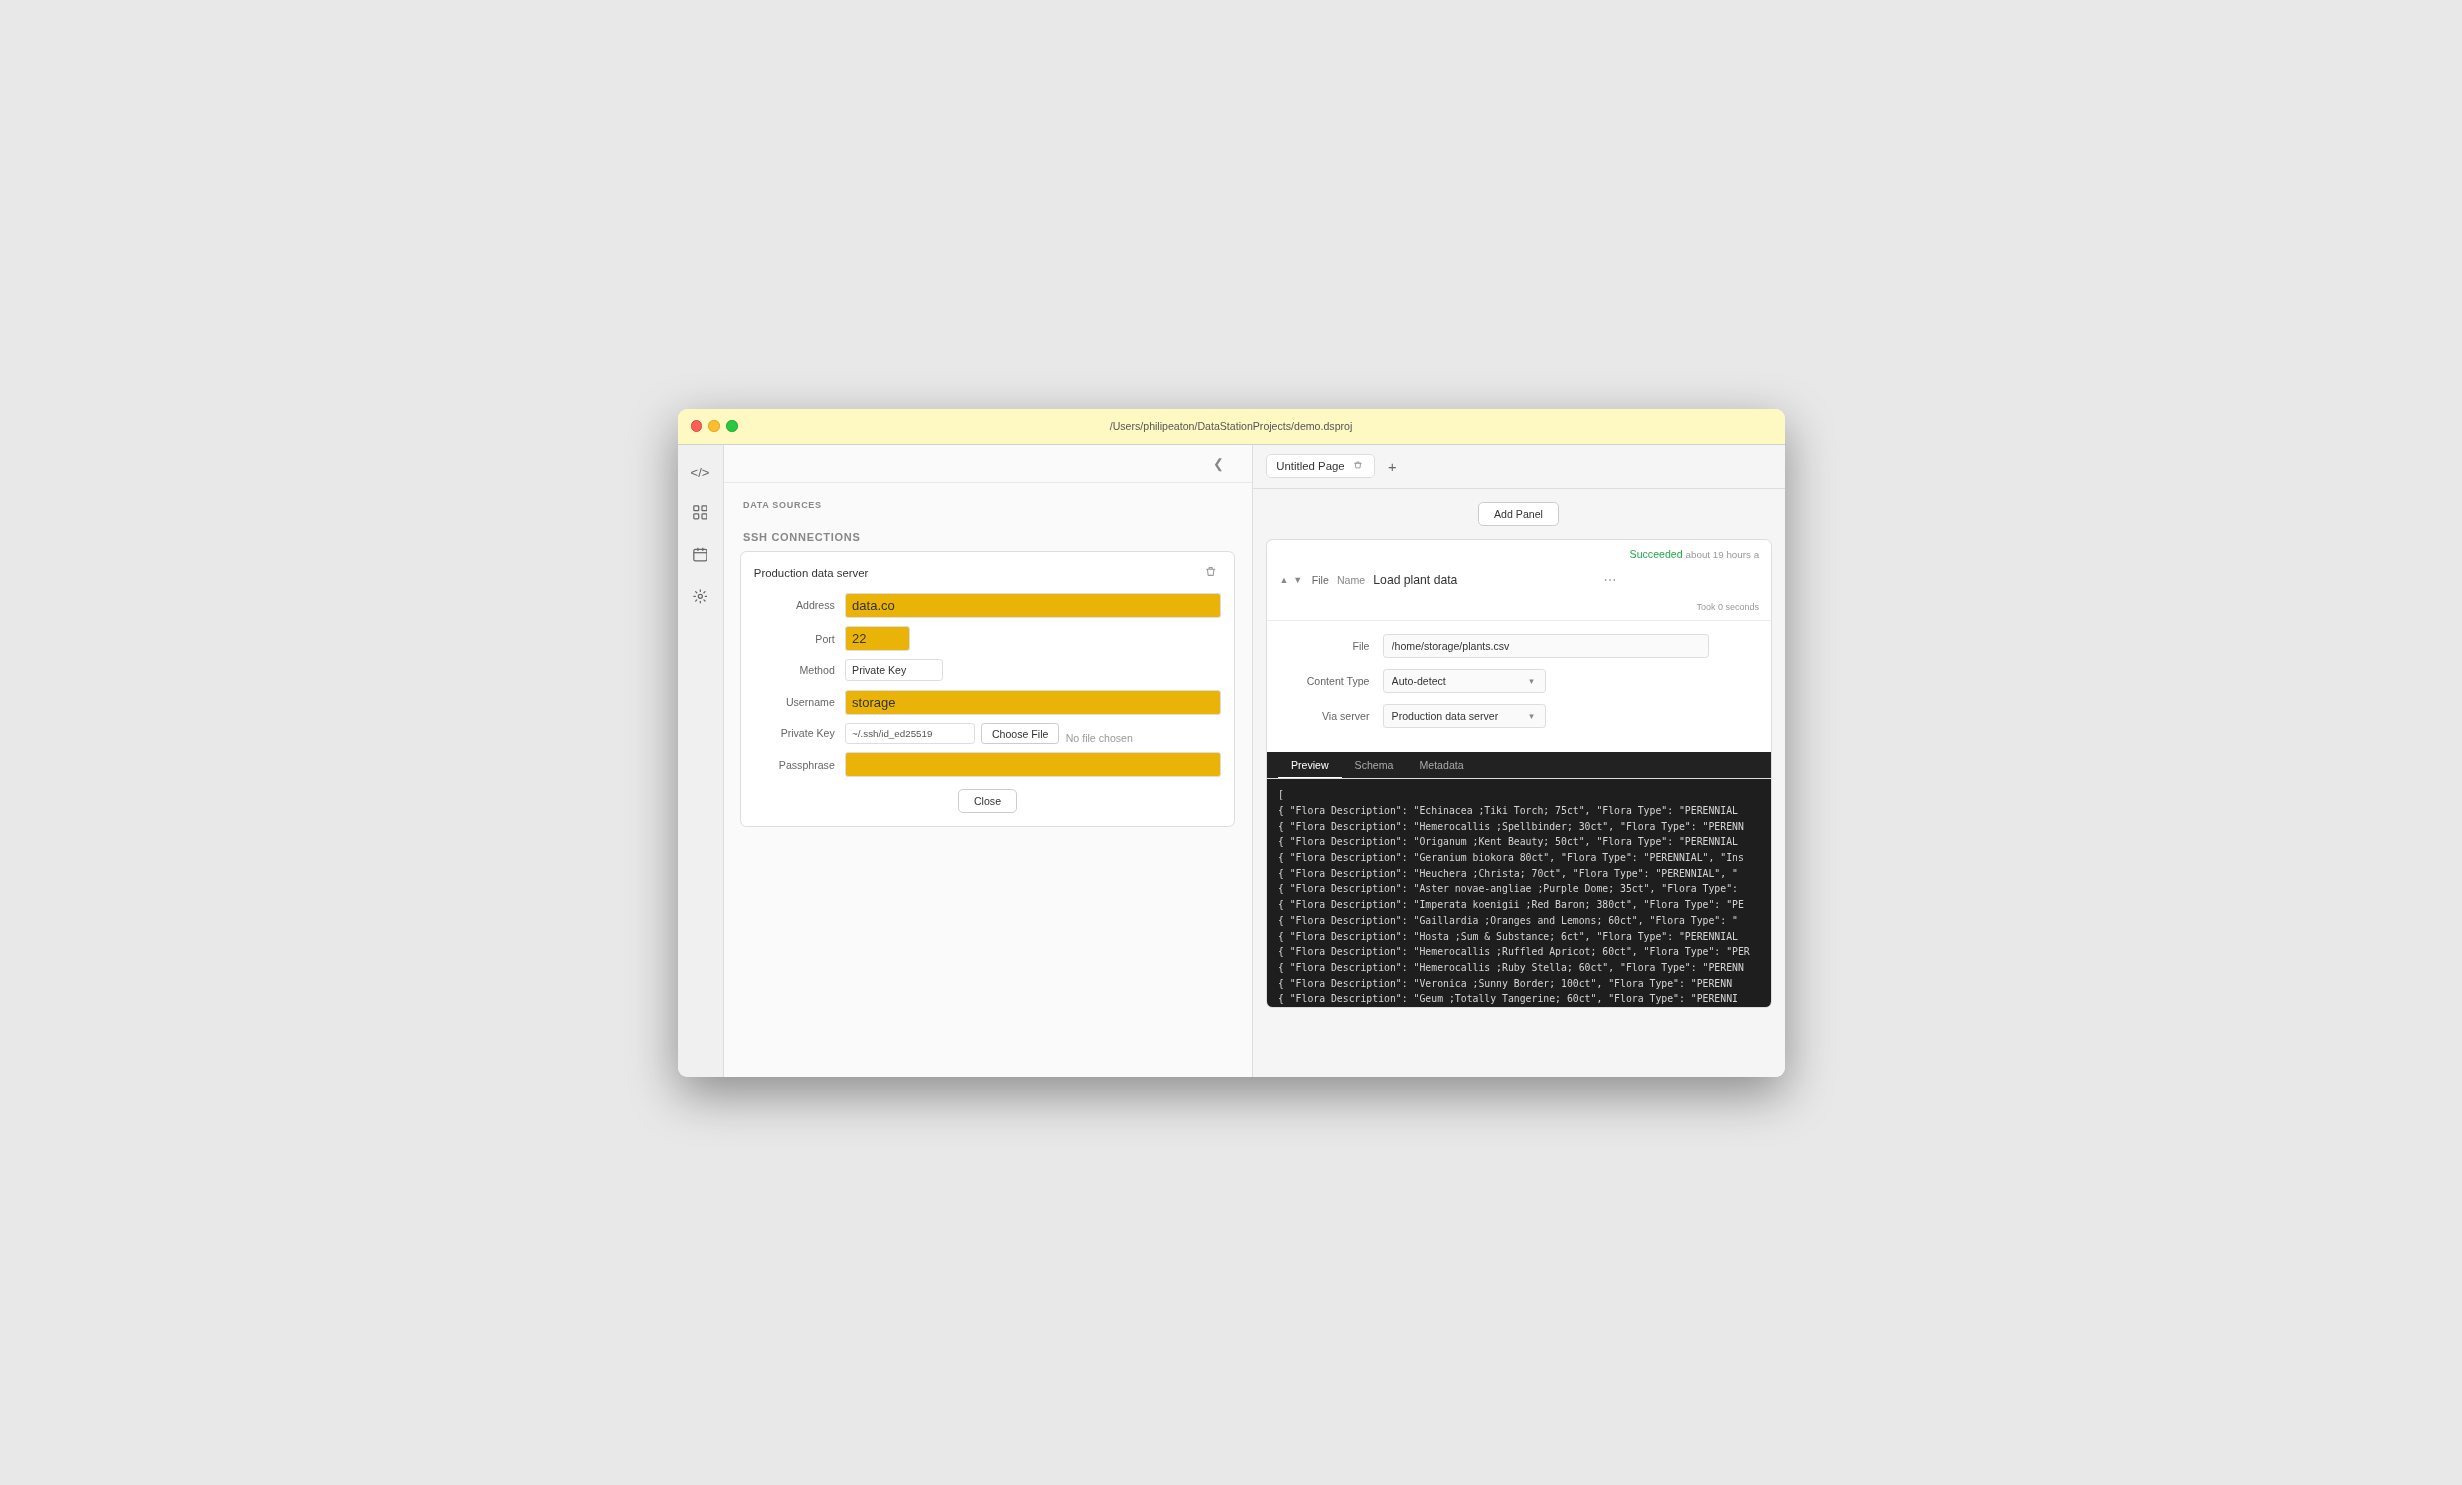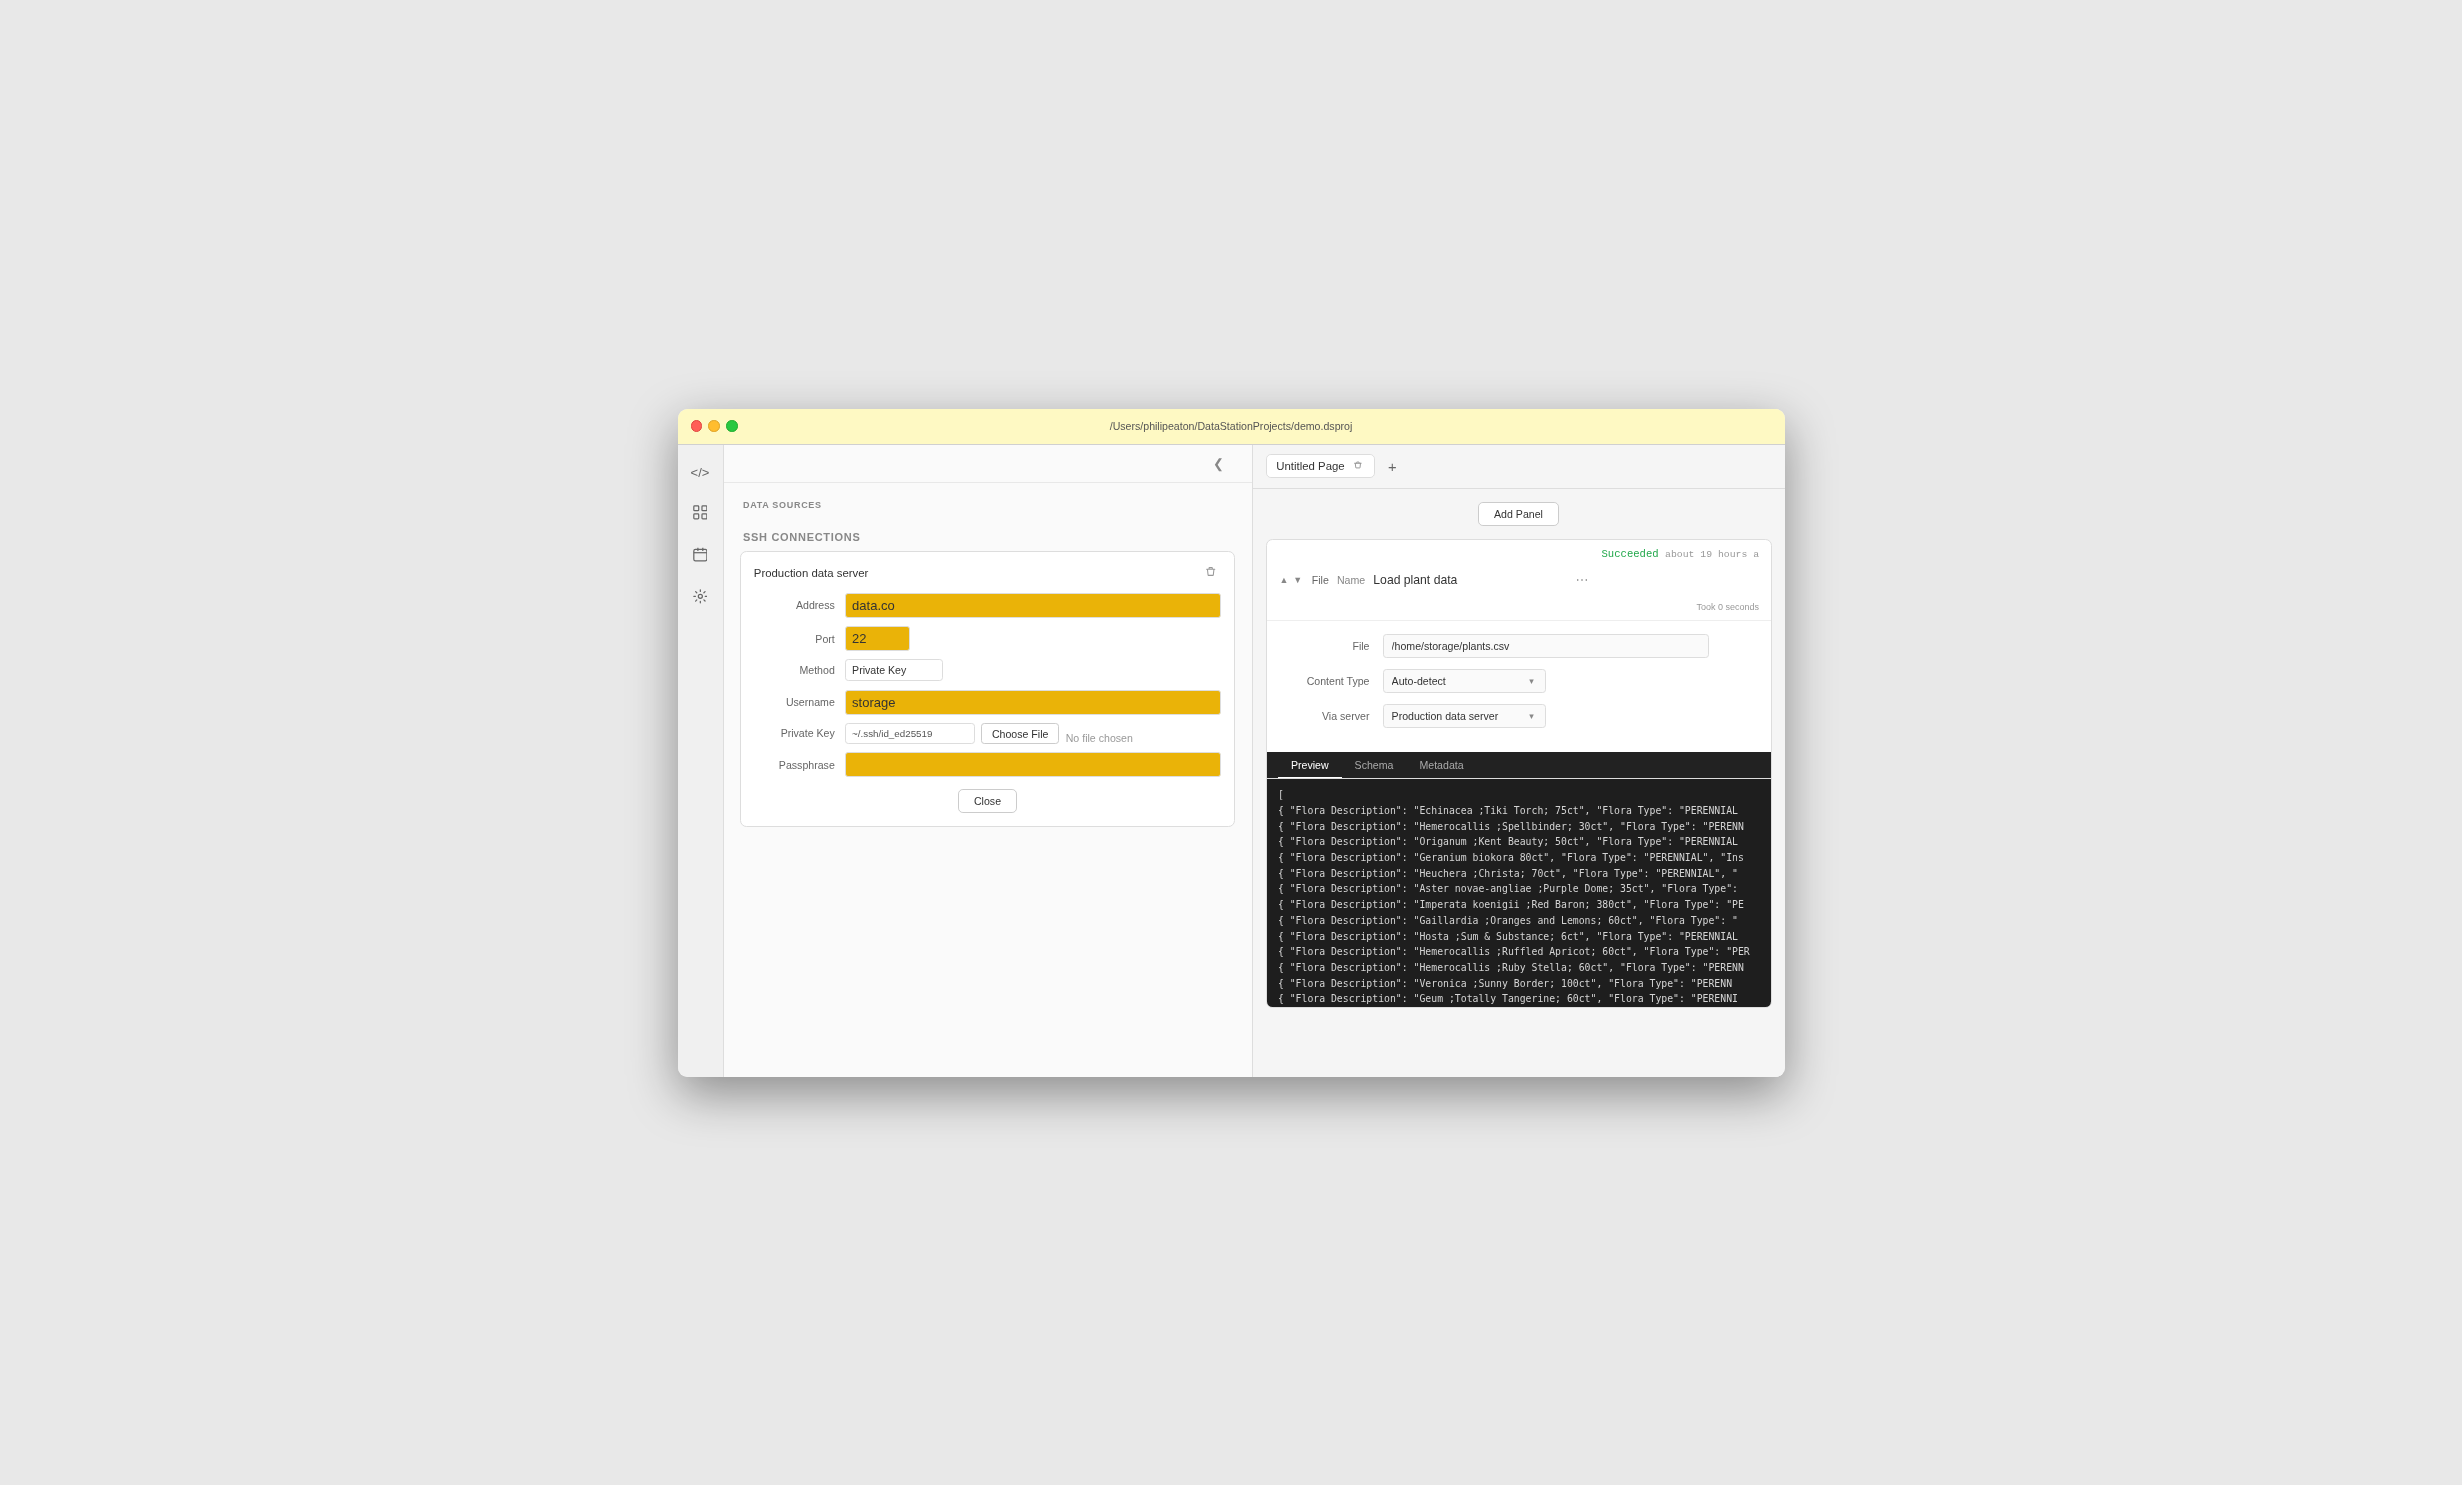--- a/index.html
+++ b/index.html
@@ -342,21 +342,20 @@
     .status-area {
       text-align: right;
       display: flex;
       flex-direction: column;
       align-items: flex-end;
     }
     .status-success {
       font-size: 10.6px;
       color: #22a84b;
       font-weight: 500;
-      font-family: Liberation Mono, monospace;
     }
     .status-time {
       font-size: 9px;
       color: #999;
       margin-top: 42px;
     }
     .query-form {
       padding: 13px;
     }
     .qform-row {

